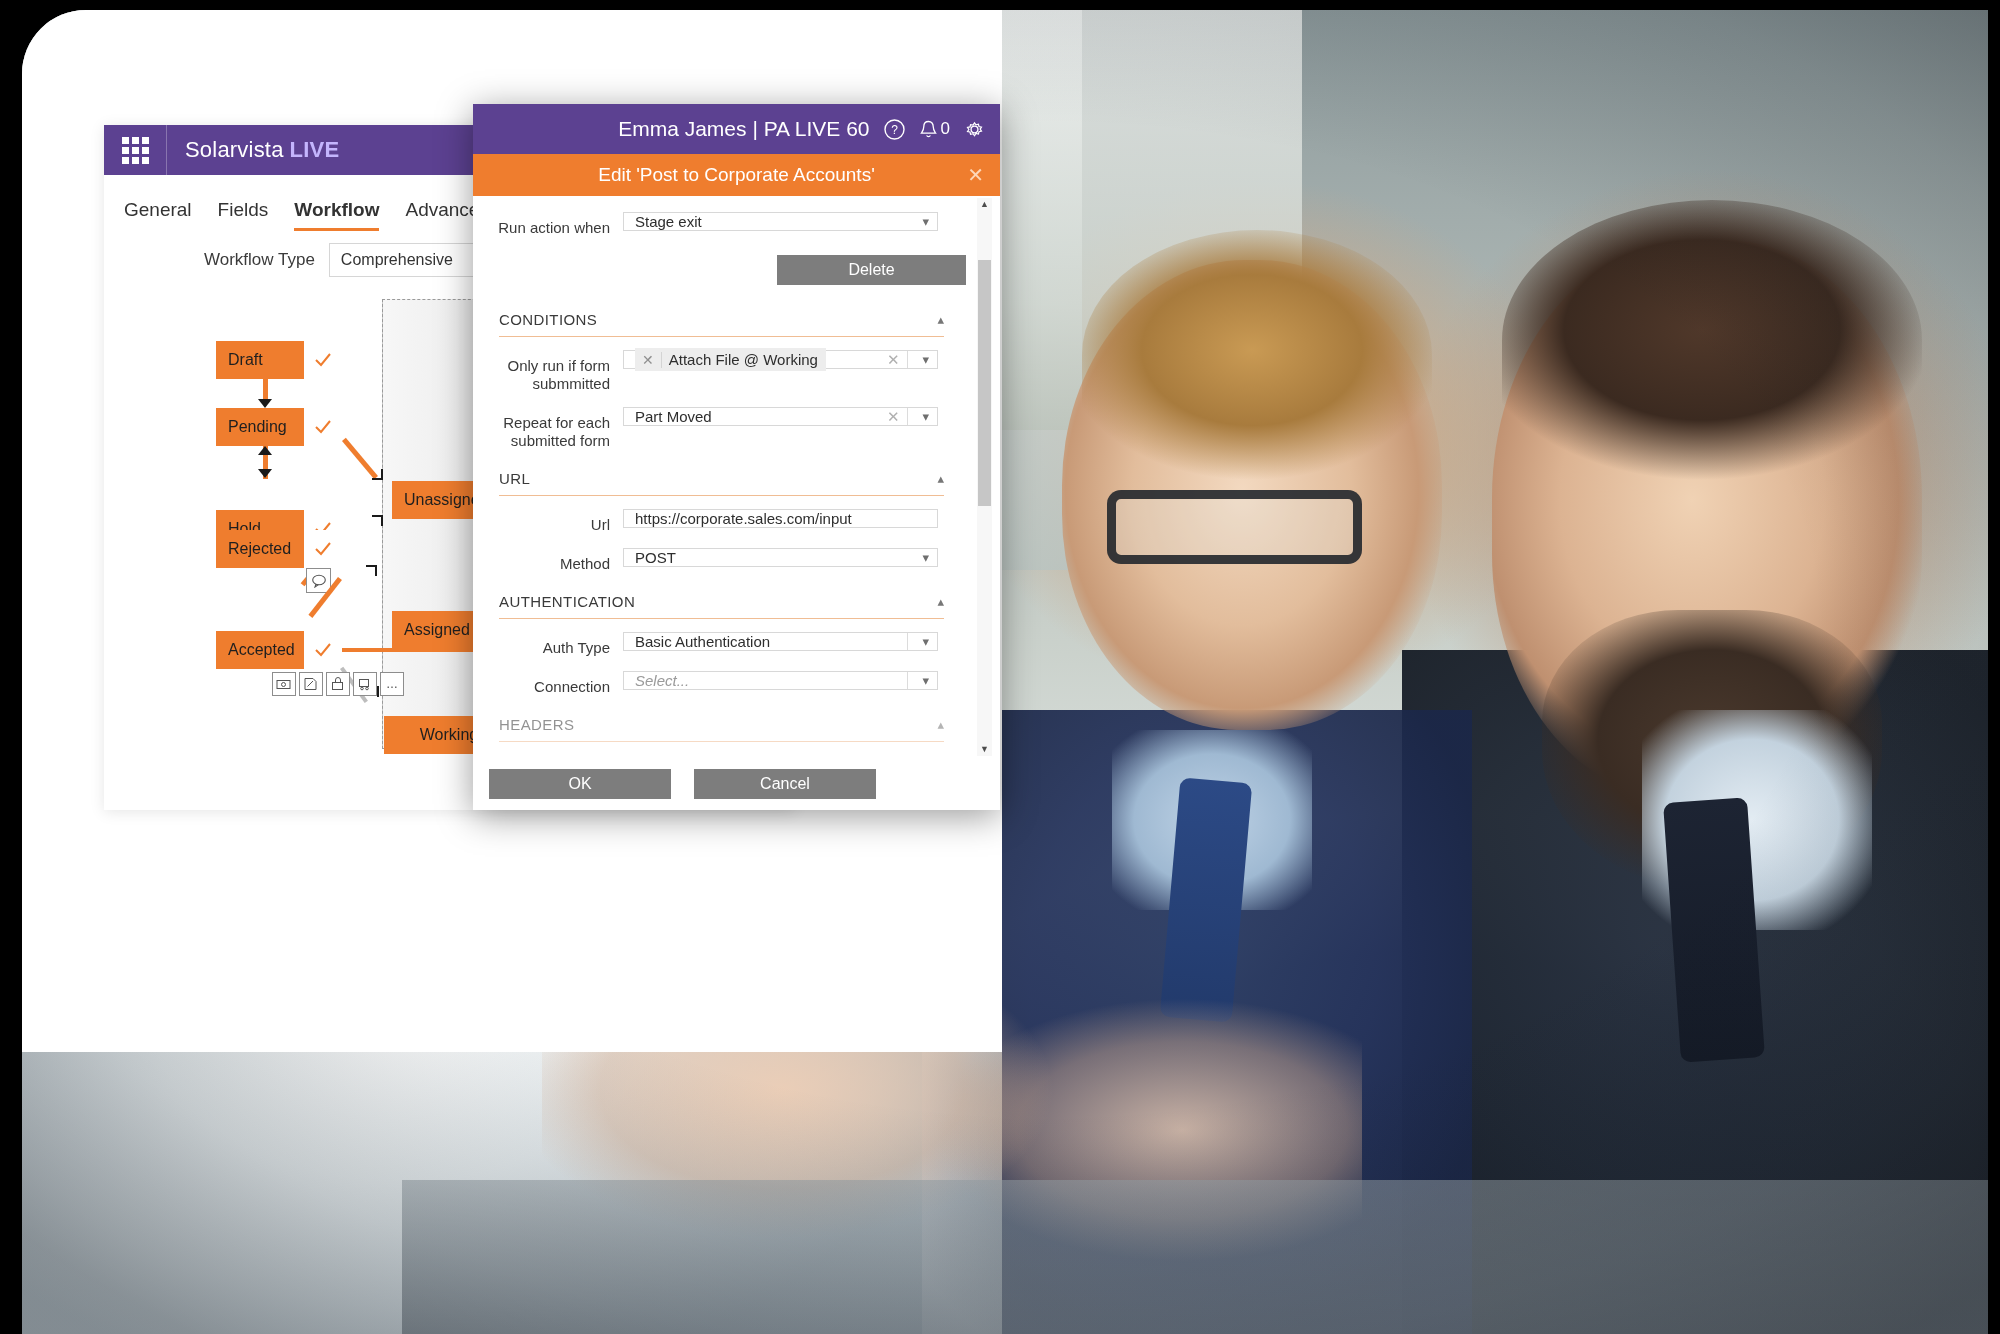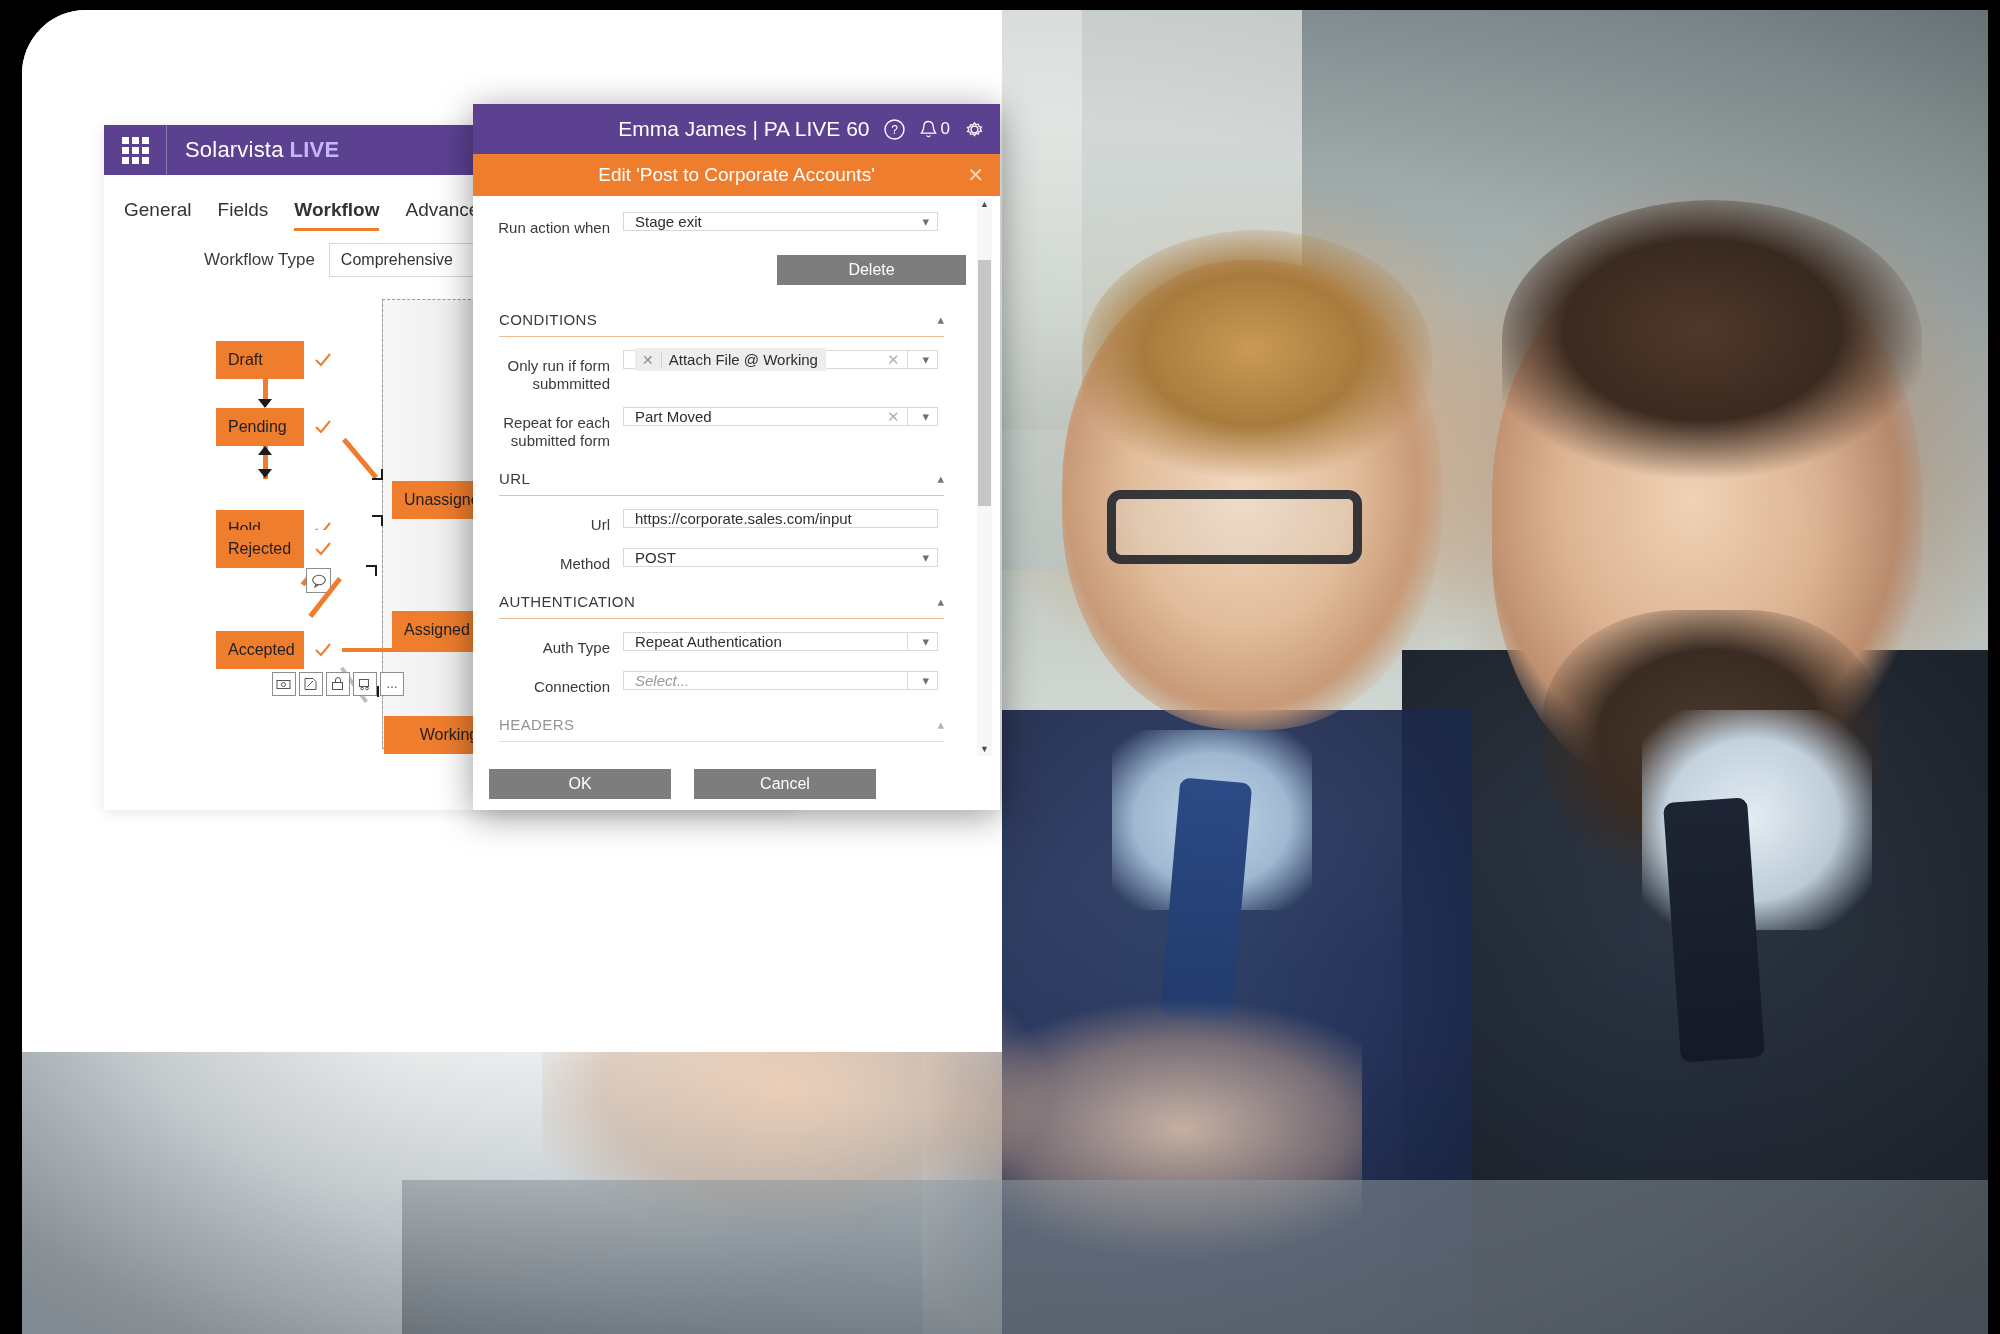--- a/index.html
+++ b/index.html
@@ -665,21 +665,21 @@
       <div class="section-block">
         <div class="section-head">
           <span class="sh-title">AUTHENTICATION</span>
           <span class="sh-chev">▴</span>
         </div>
 
         <div class="frow">
           <div class="flabel">Auth Type</div>
           <div class="fctl">
             <div class="fbox">
-              <span class="val">Repeat Authentication</span>
+              <span class="val">Basic Authentication</span>
               <span class="divider-v"></span>
               <span class="caret">▾</span>
             </div>
           </div>
         </div>
 
         <div class="frow">
           <div class="flabel">Connection</div>
           <div class="fctl">
             <div class="fbox">

